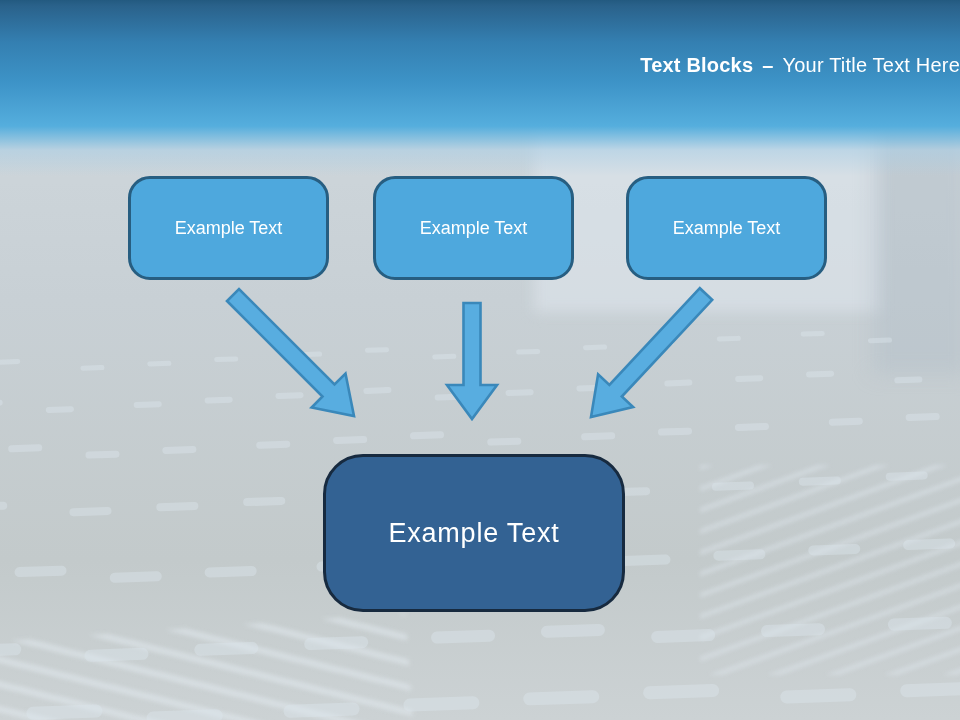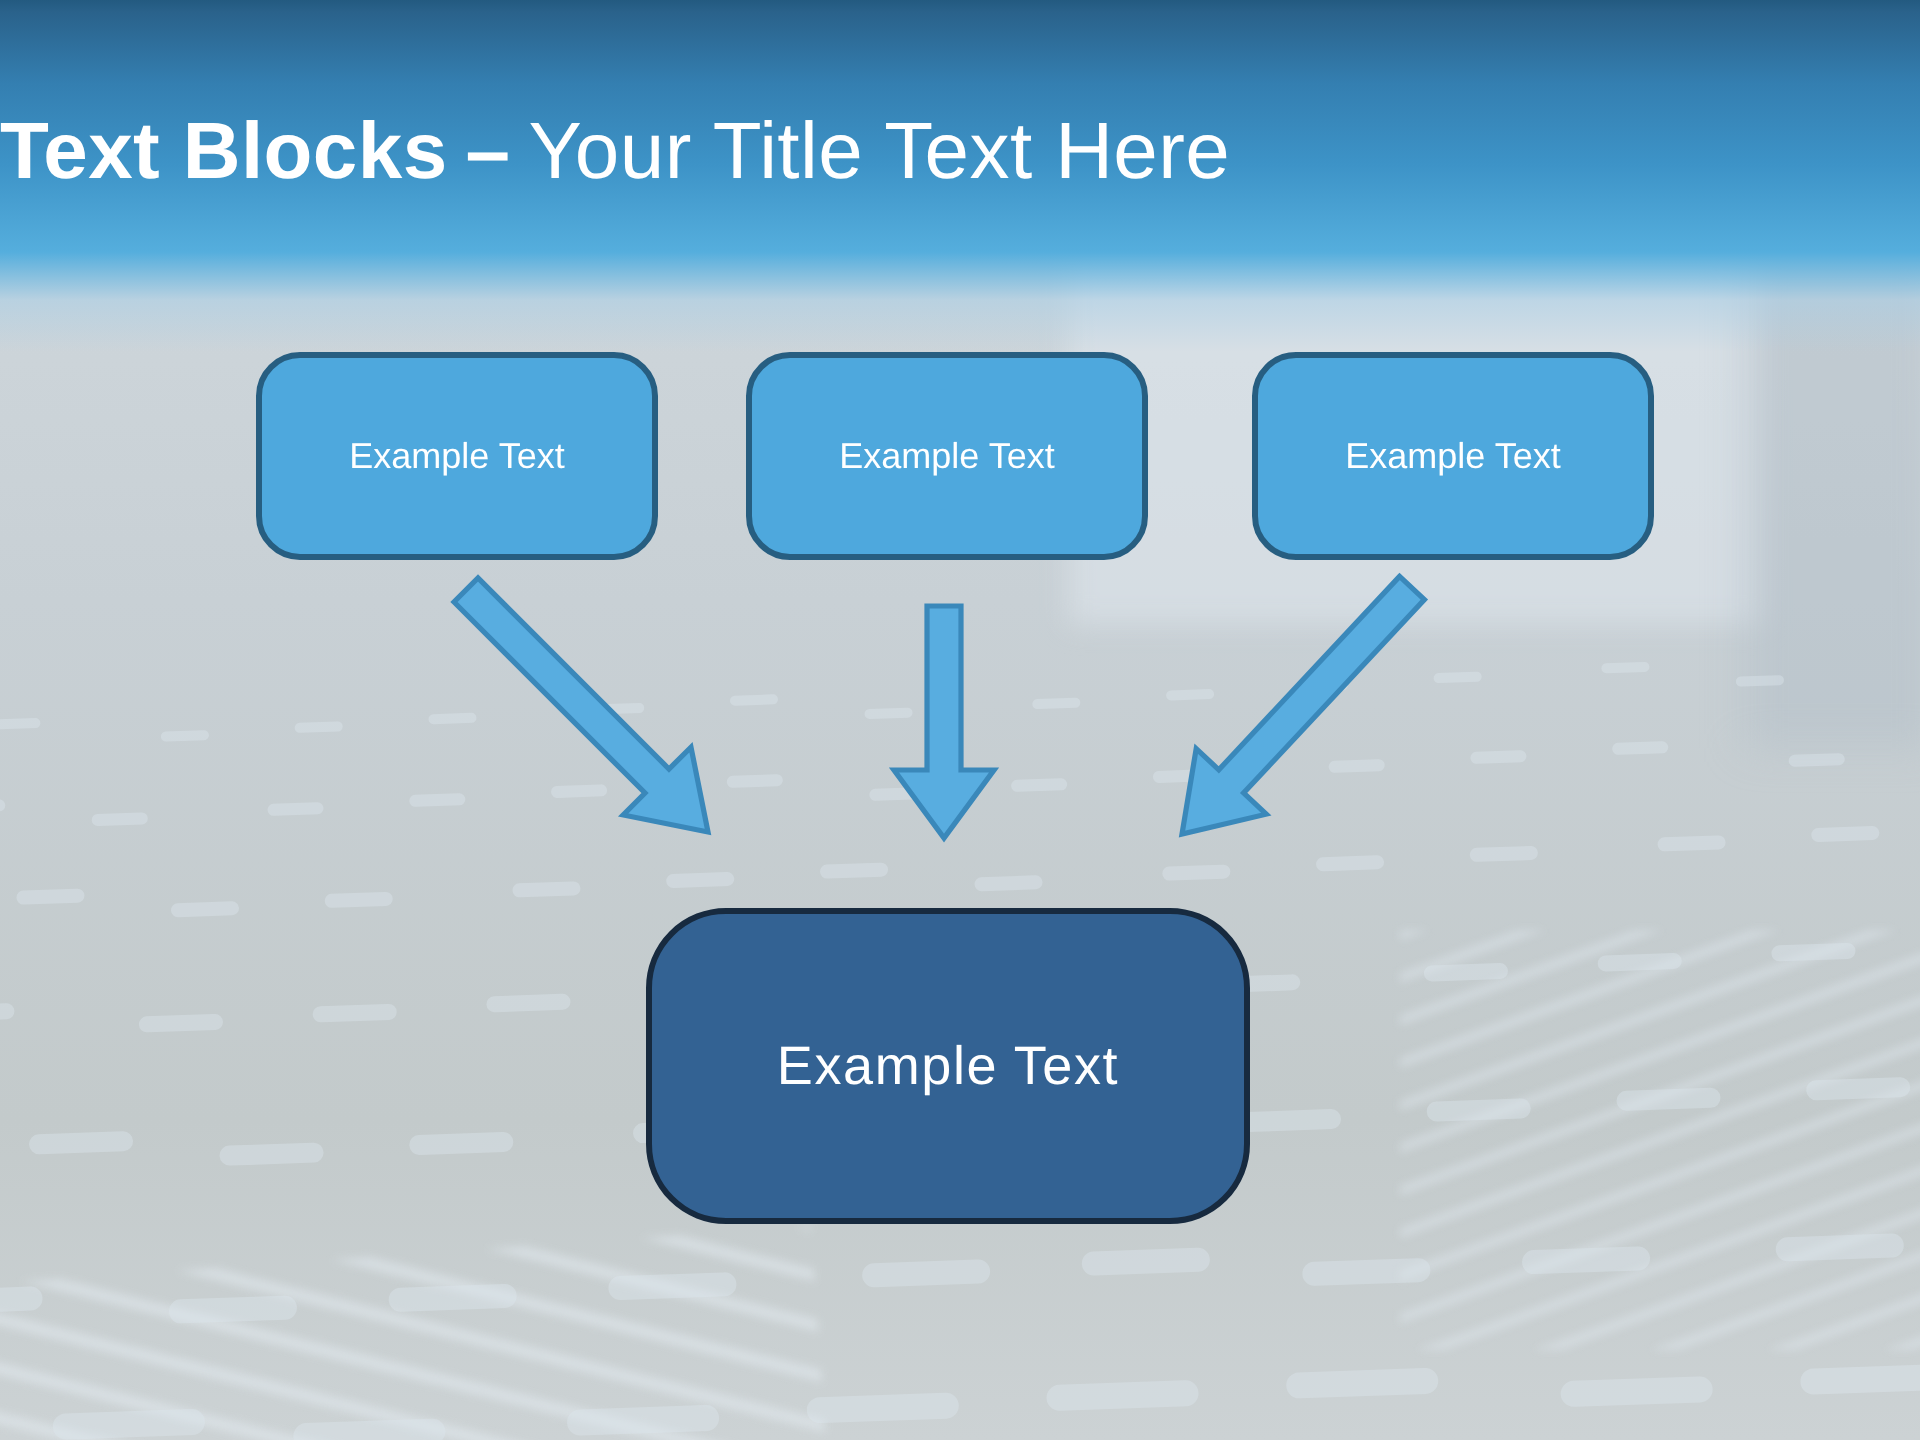--- a/index.html
+++ b/index.html
@@ -34,22 +34,22 @@
     background:linear-gradient(180deg,
       #235a80 0px,
       var(--header-top,#2a628b) 6px,
       #347fb1 42px,
       var(--header-mid,#3d93c7) 82px,
       var(--header-bottom,#55aedd) 126px,
       rgba(168,206,230,.55) 150px,
       rgba(198,206,211,0) 176px);
   }
   .title{
-    position:absolute;left:0;top:54px;width:960px;text-align:left;
-    color:var(--title-color,#fff);font-size:40px;letter-spacing:.2px;
+    position:absolute;left:0;top:54px;width:960px;text-align:right;
+    color:var(--title-color,#fff);font-size:20px;letter-spacing:.2px;
   }
   .t-bold{font-weight:bold;}
   .t-dash{font-weight:bold;margin:0 9px;}
   .t-reg{font-weight:normal;}
   
   .arrows-layer{position:absolute;left:0;top:0;width:960px;height:720px;}
   .arrow{
     fill:var(--arrow-fill,#58ade0);
     stroke:var(--arrow-border,#3a88ba);
     stroke-width:2.6;stroke-linejoin:miter;

